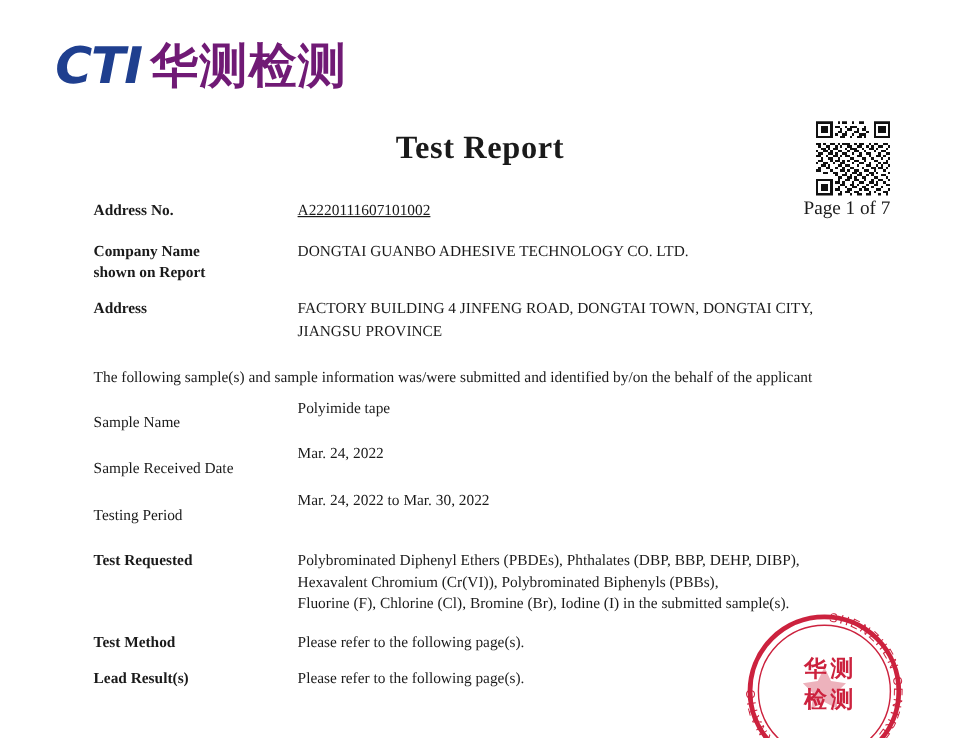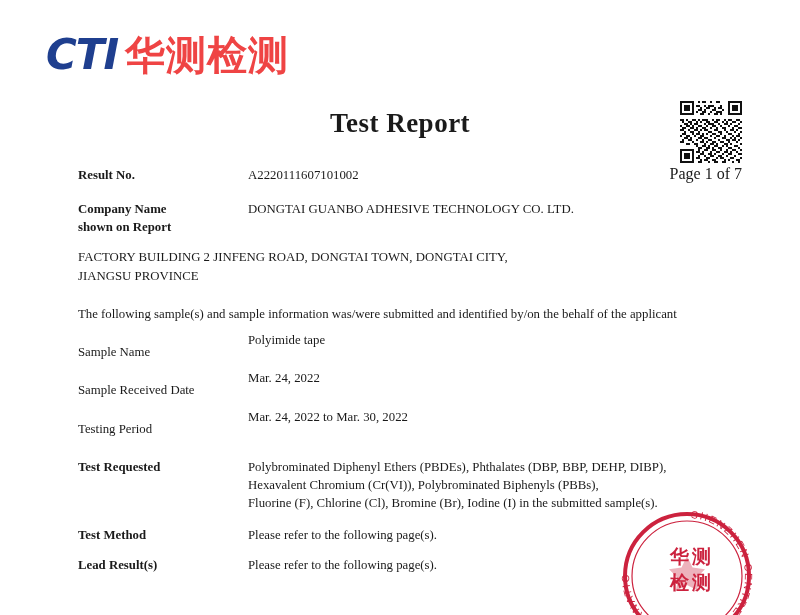--- a/index.html
+++ b/index.html
@@ -35,21 +35,21 @@
     font-style: italic;
     font-size: 42px;
     letter-spacing: -1px;
     color: #1f3f8f;
     line-height: 1;
   }
   .logo-cn {
     font-family: "DejaVu Sans", sans-serif;
     font-weight: bold;
     font-size: 40px;
-    color: #ef4444;
+    color: #701a75;
     margin-left: 7px;
     line-height: 1;
     letter-spacing: 1px;
   }
 
   
   .qr {
     position: absolute;
     right: 58px;
     top: 101px;
@@ -101,20 +101,21 @@
     width: 170px;
     flex: 0 0 170px;
     font-weight: normal;
     margin-top: 12px;
   }
   .val {
     flex: 1;
   }
   .mono-val {
     font-family: "Liberation Serif", serif;
+    text-decoration: underline;
   }
   .spacer-8 { height: 8px; }
   .spacer-12 { height: 12px; }
   .spacer-14 { height: 14px; }
   .spacer-16 { height: 16px; }
   .spacer-20 { height: 20px; }
   .bold-para {
     font-weight: normal;
     width: 600px;
     line-height: 1.45;
@@ -355,39 +356,40 @@
     </svg>
   </div>
 
   <div class="title">Test Report</div>
 
   <div class="page-num">Page 1 of 7</div>
 
   <div class="content">
 
     <div class="row">
-      <div class="lbl">Result No.</div>
+      <div class="lbl">Address No.</div>
       <div class="val mono-val">A2220111607101002</div>
     </div>
 
     <div class="spacer-16"></div>
 
     <div class="row">
       <div class="lbl">
         <span class="line">Company Name</span><br>
         <span class="line">shown on Report</span>
       </div>
       <div class="val">DONGTAI GUANBO ADHESIVE TECHNOLOGY CO. LTD.</div>
     </div>
 
     <div class="spacer-12"></div>
 
     <div class="row">
+      <div class="lbl">Address</div>
       <div class="val multiline">
-        <span class="line">FACTORY BUILDING 2 JINFENG ROAD, DONGTAI TOWN, DONGTAI CITY,</span>
+        <span class="line">FACTORY BUILDING 4 JINFENG ROAD, DONGTAI TOWN, DONGTAI CITY,</span>
         <span class="line">JIANGSU PROVINCE</span>
       </div>
     </div>
 
     <div class="spacer-20"></div>
 
     <div class="bold-para">
       <span class="line">The following sample(s) and sample information was/were submitted and identified by/on the behalf</span>
       <span class="line">of the applicant</span>
     </div>

